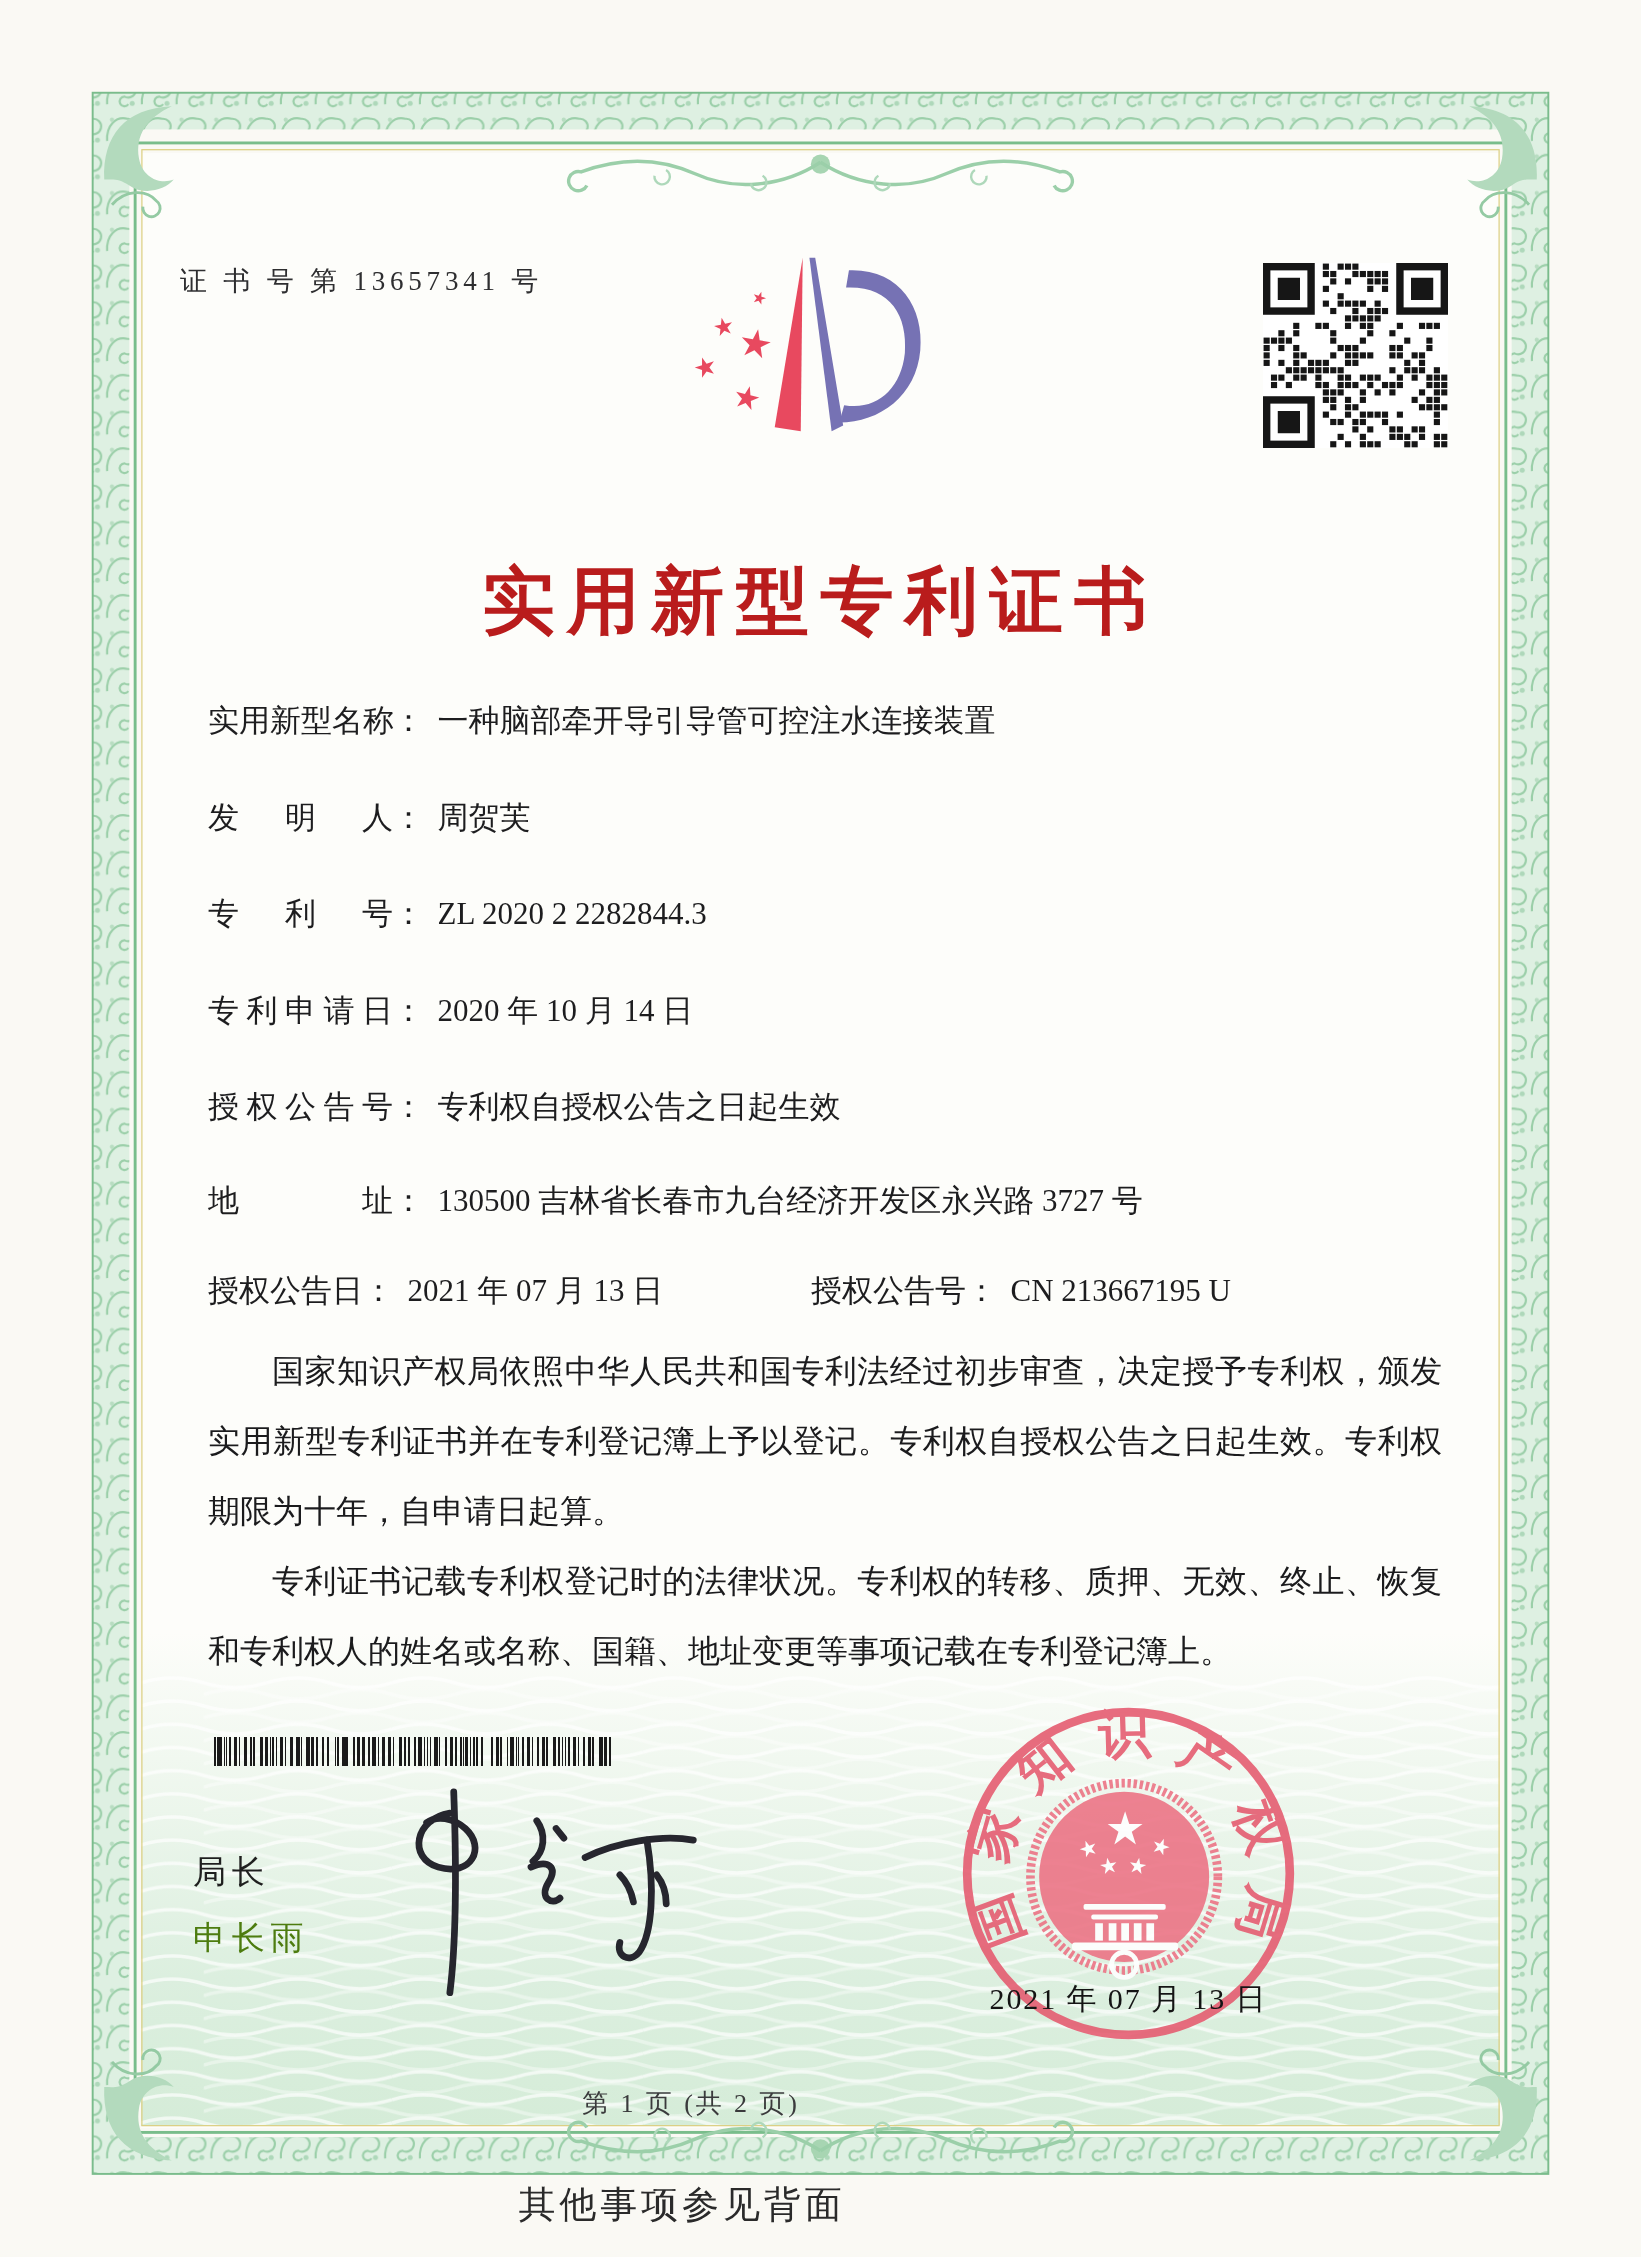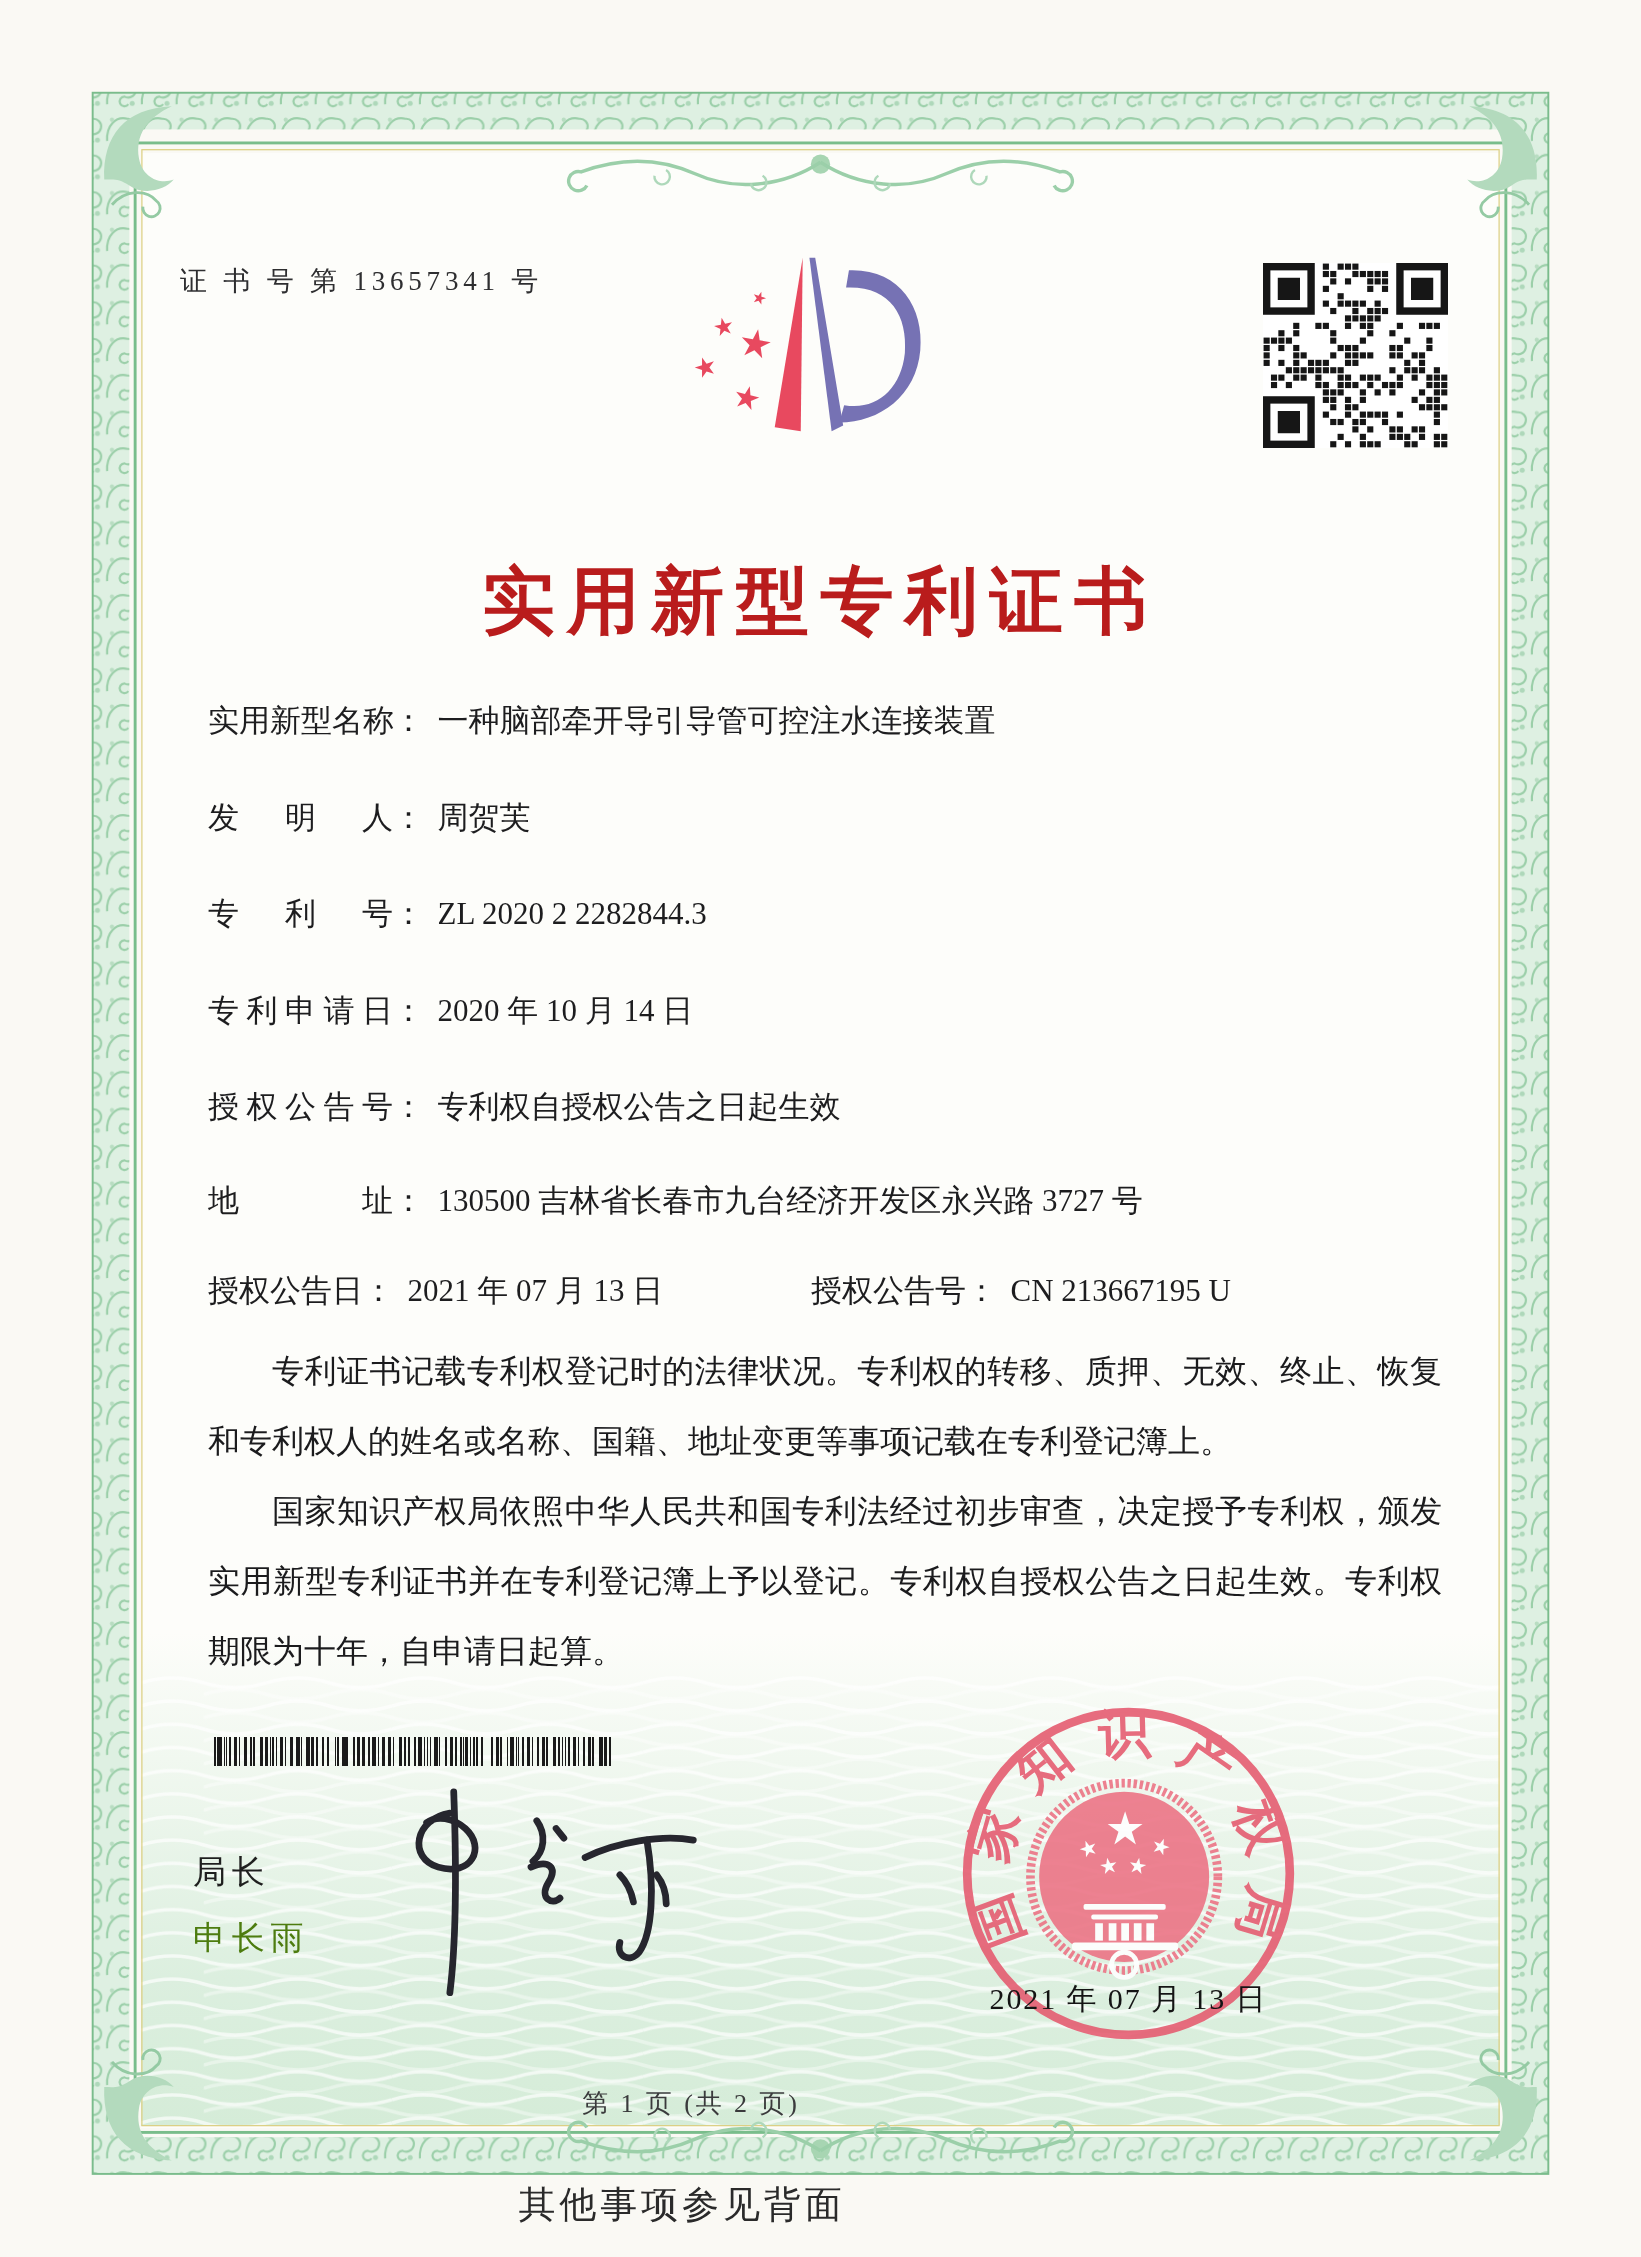--- a/index.html
+++ b/index.html
@@ -382,22 +382,22 @@
     <div class="row" style="top:1270px">
       <span>
         <span class="lbl-grant">授权公告日</span><span class="colon">：</span><span class="val">2021 年 07 月 13 日</span>
       </span>
       <span class="grant2">
         <span class="lbl-grant">授权公告号</span><span class="colon">：</span><span class="val">CN 213667195 U</span>
       </span>
     </div>
 
     <div class="body-text">
+      <p>国家知识产权局依照中华人民共和国专利法经过初步审查，决定授予专利权，颁发实用新型专利证书并在专利登记簿上予以登记。专利权自授权公告之日起生效。专利权期限为十年，自申请日起算。</p>
       <p>专利证书记载专利权登记时的法律状况。专利权的转移、质押、无效、终止、恢复和专利权人的姓名或名称、国籍、地址变更等事项记载在专利登记簿上。</p>
-      <p>国家知识产权局依照中华人民共和国专利法经过初步审查，决定授予专利权，颁发实用新型专利证书并在专利登记簿上予以登记。专利权自授权公告之日起生效。专利权期限为十年，自申请日起算。</p>
     </div>
 
     <div class="barcode"></div>
 
     <div class="director-title">局长</div>
     <div class="director-name">申长雨</div>
 
     <svg class="signature" viewBox="0 0 360 235" xmlns="http://www.w3.org/2000/svg">
       <g fill="none" stroke="#26262e" stroke-width="7" stroke-linecap="round" stroke-linejoin="round">
         <path d="M96,28 C60,34 52,74 84,84 C118,94 134,64 112,44 C100,33 82,30 72,38"></path>

